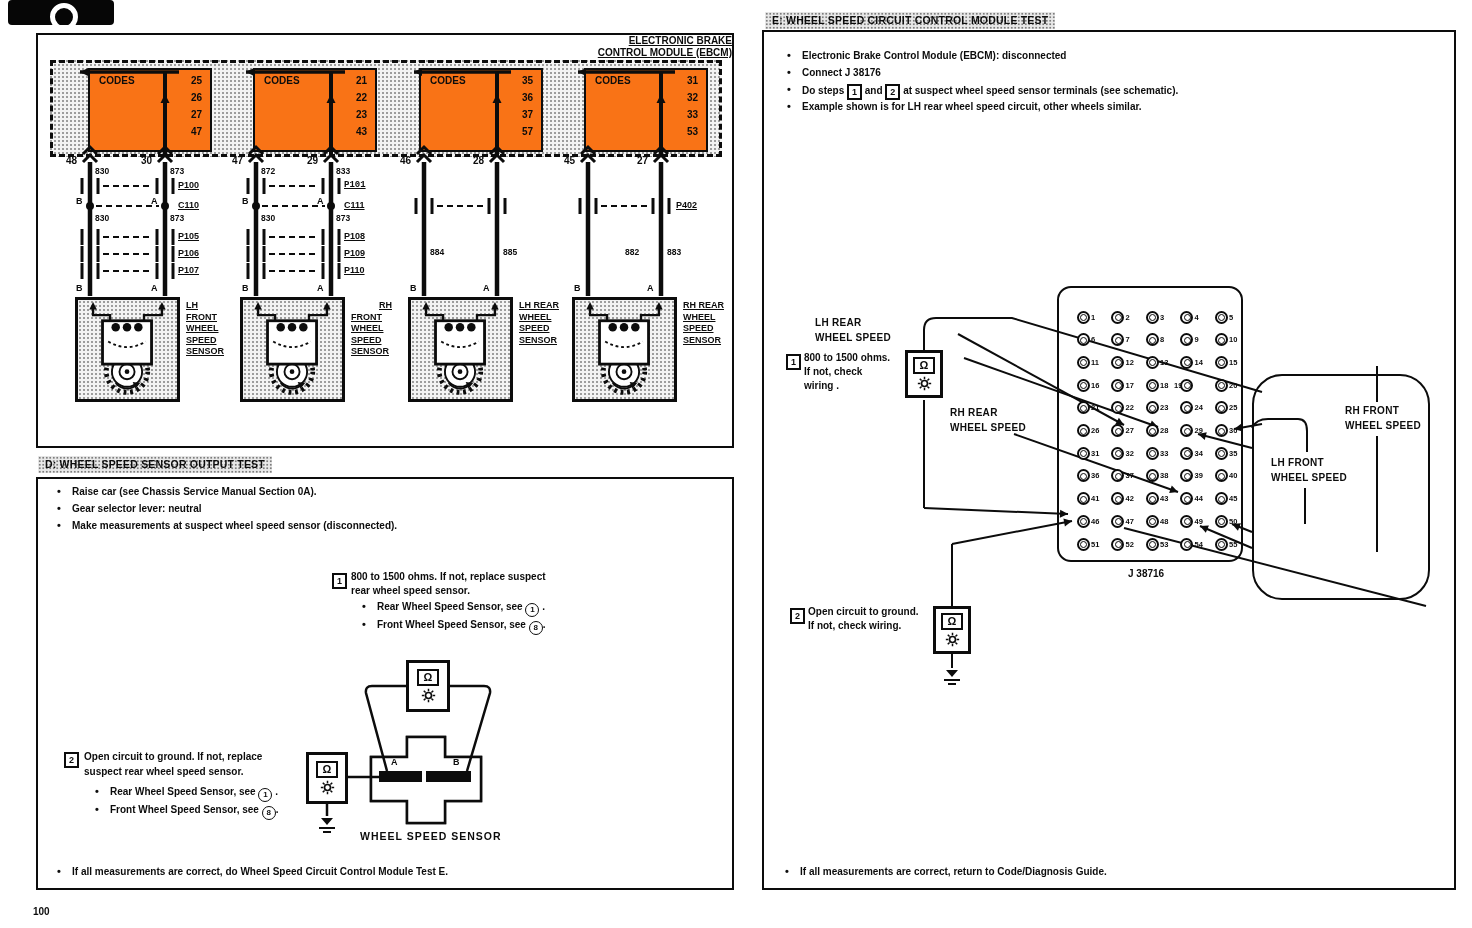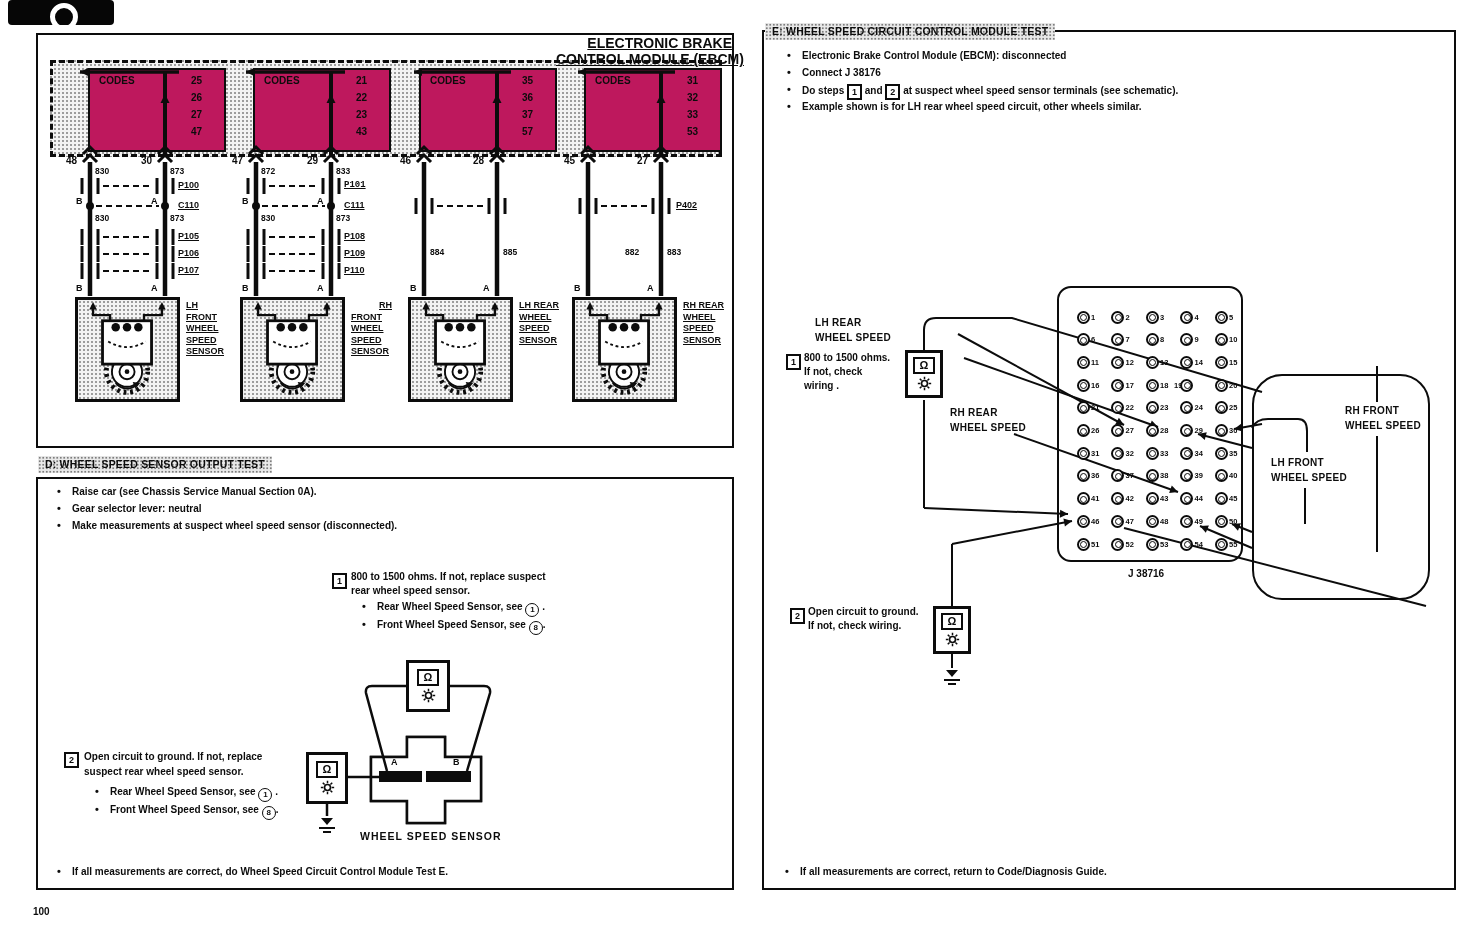--- a/index.html
+++ b/index.html
@@ -1,28 +1,28 @@
 <!DOCTYPE html>
 <html><head>
 <meta charset="utf-8">
 <style>
   html,body{margin:0;padding:0;background:#fff}
   #page{position:relative;width:1472px;height:928px;background:#fff;overflow:hidden;
         font-family:"Liberation Sans",sans-serif;color:#0c0c0c}
   .t{position:absolute;font-weight:700;color:#0c0c0c;white-space:nowrap;z-index:3;line-height:1.15}
-  .t8{font-size:8.5px}.t9{font-size:9px}.t95{font-size:14px}.t10{font-size:10px}.t105{font-size:10.5px}
+  .t8{font-size:8.5px}.t9{font-size:9px}.t95{font-size:10px}.t10{font-size:10px}.t105{font-size:10.5px}
   .u{text-decoration:underline}
   .lh14{line-height:14px}.lh15{line-height:15px}
   .bul::before{content:"\2022";position:absolute;left:-15px;top:-1px;font-size:11px}
   .frame{position:absolute;border:2.5px solid #0c0c0c;box-sizing:border-box;z-index:0;background:transparent}
   .dashbox{position:absolute;border:3px dashed #0c0c0c;box-sizing:border-box;z-index:0}
   .stip{background-image:radial-gradient(circle,#9a9a9a .7px,transparent .95px);background-size:4px 4px;background-color:#f3f3f3}
   .hdr{position:absolute;z-index:3;font-weight:700;font-size:10.5px;padding:2px 7px 3px;letter-spacing:.2px;
        background-image:radial-gradient(circle,#7d7d7d .8px,transparent 1px);background-size:3.5px 3.5px;background-color:#e9e9e9}
-  .codesbox{position:absolute;width:138px;height:84px;background:#be185d;border:2.5px solid #0c0c0c;z-index:1;box-sizing:border-box}
+  .codesbox{position:absolute;width:124px;height:84px;background:#f97316;border:2.5px solid #0c0c0c;z-index:1;box-sizing:border-box}
   .codesbox .cl{position:absolute;left:9px;top:5px;font-size:10px;font-weight:700}
   .codesbox .cn{position:absolute;left:82px;width:30px;text-align:right;font-size:10px;font-weight:700}
   .sensorbox{position:absolute;width:105px;height:105px;border:3px solid #0c0c0c;z-index:1;box-sizing:border-box;
              background-image:radial-gradient(circle,#9a9a9a .7px,transparent .95px);background-size:4px 4px;background-color:#f3f3f3}
   .meter{position:absolute;z-index:4;background:#fff;border:3px solid #0c0c0c;box-sizing:border-box;
          display:flex;flex-direction:column;align-items:center;justify-content:center;gap:2px}
   .meter .ohm{border:2.5px solid #0c0c0c;font-weight:700;font-size:11px;line-height:13px;padding:0 5px}
   .dial{width:15px;height:15px}
   .boxnum{display:inline-block;border:2px solid #0c0c0c;min-width:9px;height:12px;line-height:12px;text-align:center;
           font-size:9px;font-weight:700;padding:0 1px;vertical-align:-1px}
@@ -238,21 +238,21 @@
         <circle cx="9" cy="9" r="3.6" fill="none" stroke="#0c0c0c" stroke-width="2"></circle>
         <path d="M9 1v3M9 14v3M1 9h3M14 9h3M3.3 3.3l2.2 2.2M12.5 12.5l2.2 2.2M14.7 3.3l-2.2 2.2M5.5 12.5l-2.2 2.2" stroke="#0c0c0c" stroke-width="1.8"></path>
       </svg>
   </div>
   <div class="t t9" style="left:391px;top:757px">A</div>
   <div class="t t9" style="left:453px;top:757px">B</div>
   <div class="t t105" style="left:360px;top:830px;letter-spacing:1px">WHEEL SPEED SENSOR</div>
 
   <div class="t t10 bul" style="left:72px;top:866px">If all measurements are correct, do Wheel Speed Circuit Control Module Test E.</div>
 
-  <div class="hdr" style="left:765px;top:23px">E:  WHEEL SPEED CIRCUIT CONTROL MODULE TEST</div>
+  <div class="hdr" style="left:765px;top:12px">E:  WHEEL SPEED CIRCUIT CONTROL MODULE TEST</div>
   <div class="t t10 bul" style="left:802px;top:50px">Electronic Brake Control Module (EBCM):  disconnected</div>
   <div class="t t10 bul" style="left:802px;top:67px">Connect J 38176</div>
   <div class="t t10 bul" style="left:802px;top:84px">
     <span>Do steps </span><span class="boxnum">1</span><span> and </span><span class="boxnum">2</span><span> at suspect wheel speed sensor terminals (see schematic).</span>
   </div>
   <div class="t t10 bul" style="left:802px;top:101px">Example shown is for LH rear wheel speed circuit, other wheels similar.</div>
 
   <div class="loop" style="left:1057px;top:286px;width:186px;height:276px;border-radius:14px"></div>
   <div class="loop" style="left:1252px;top:374px;width:178px;height:226px;border-radius:30px"></div>
   <div class="t t10" style="left:1128px;top:568px">J 38716</div>

